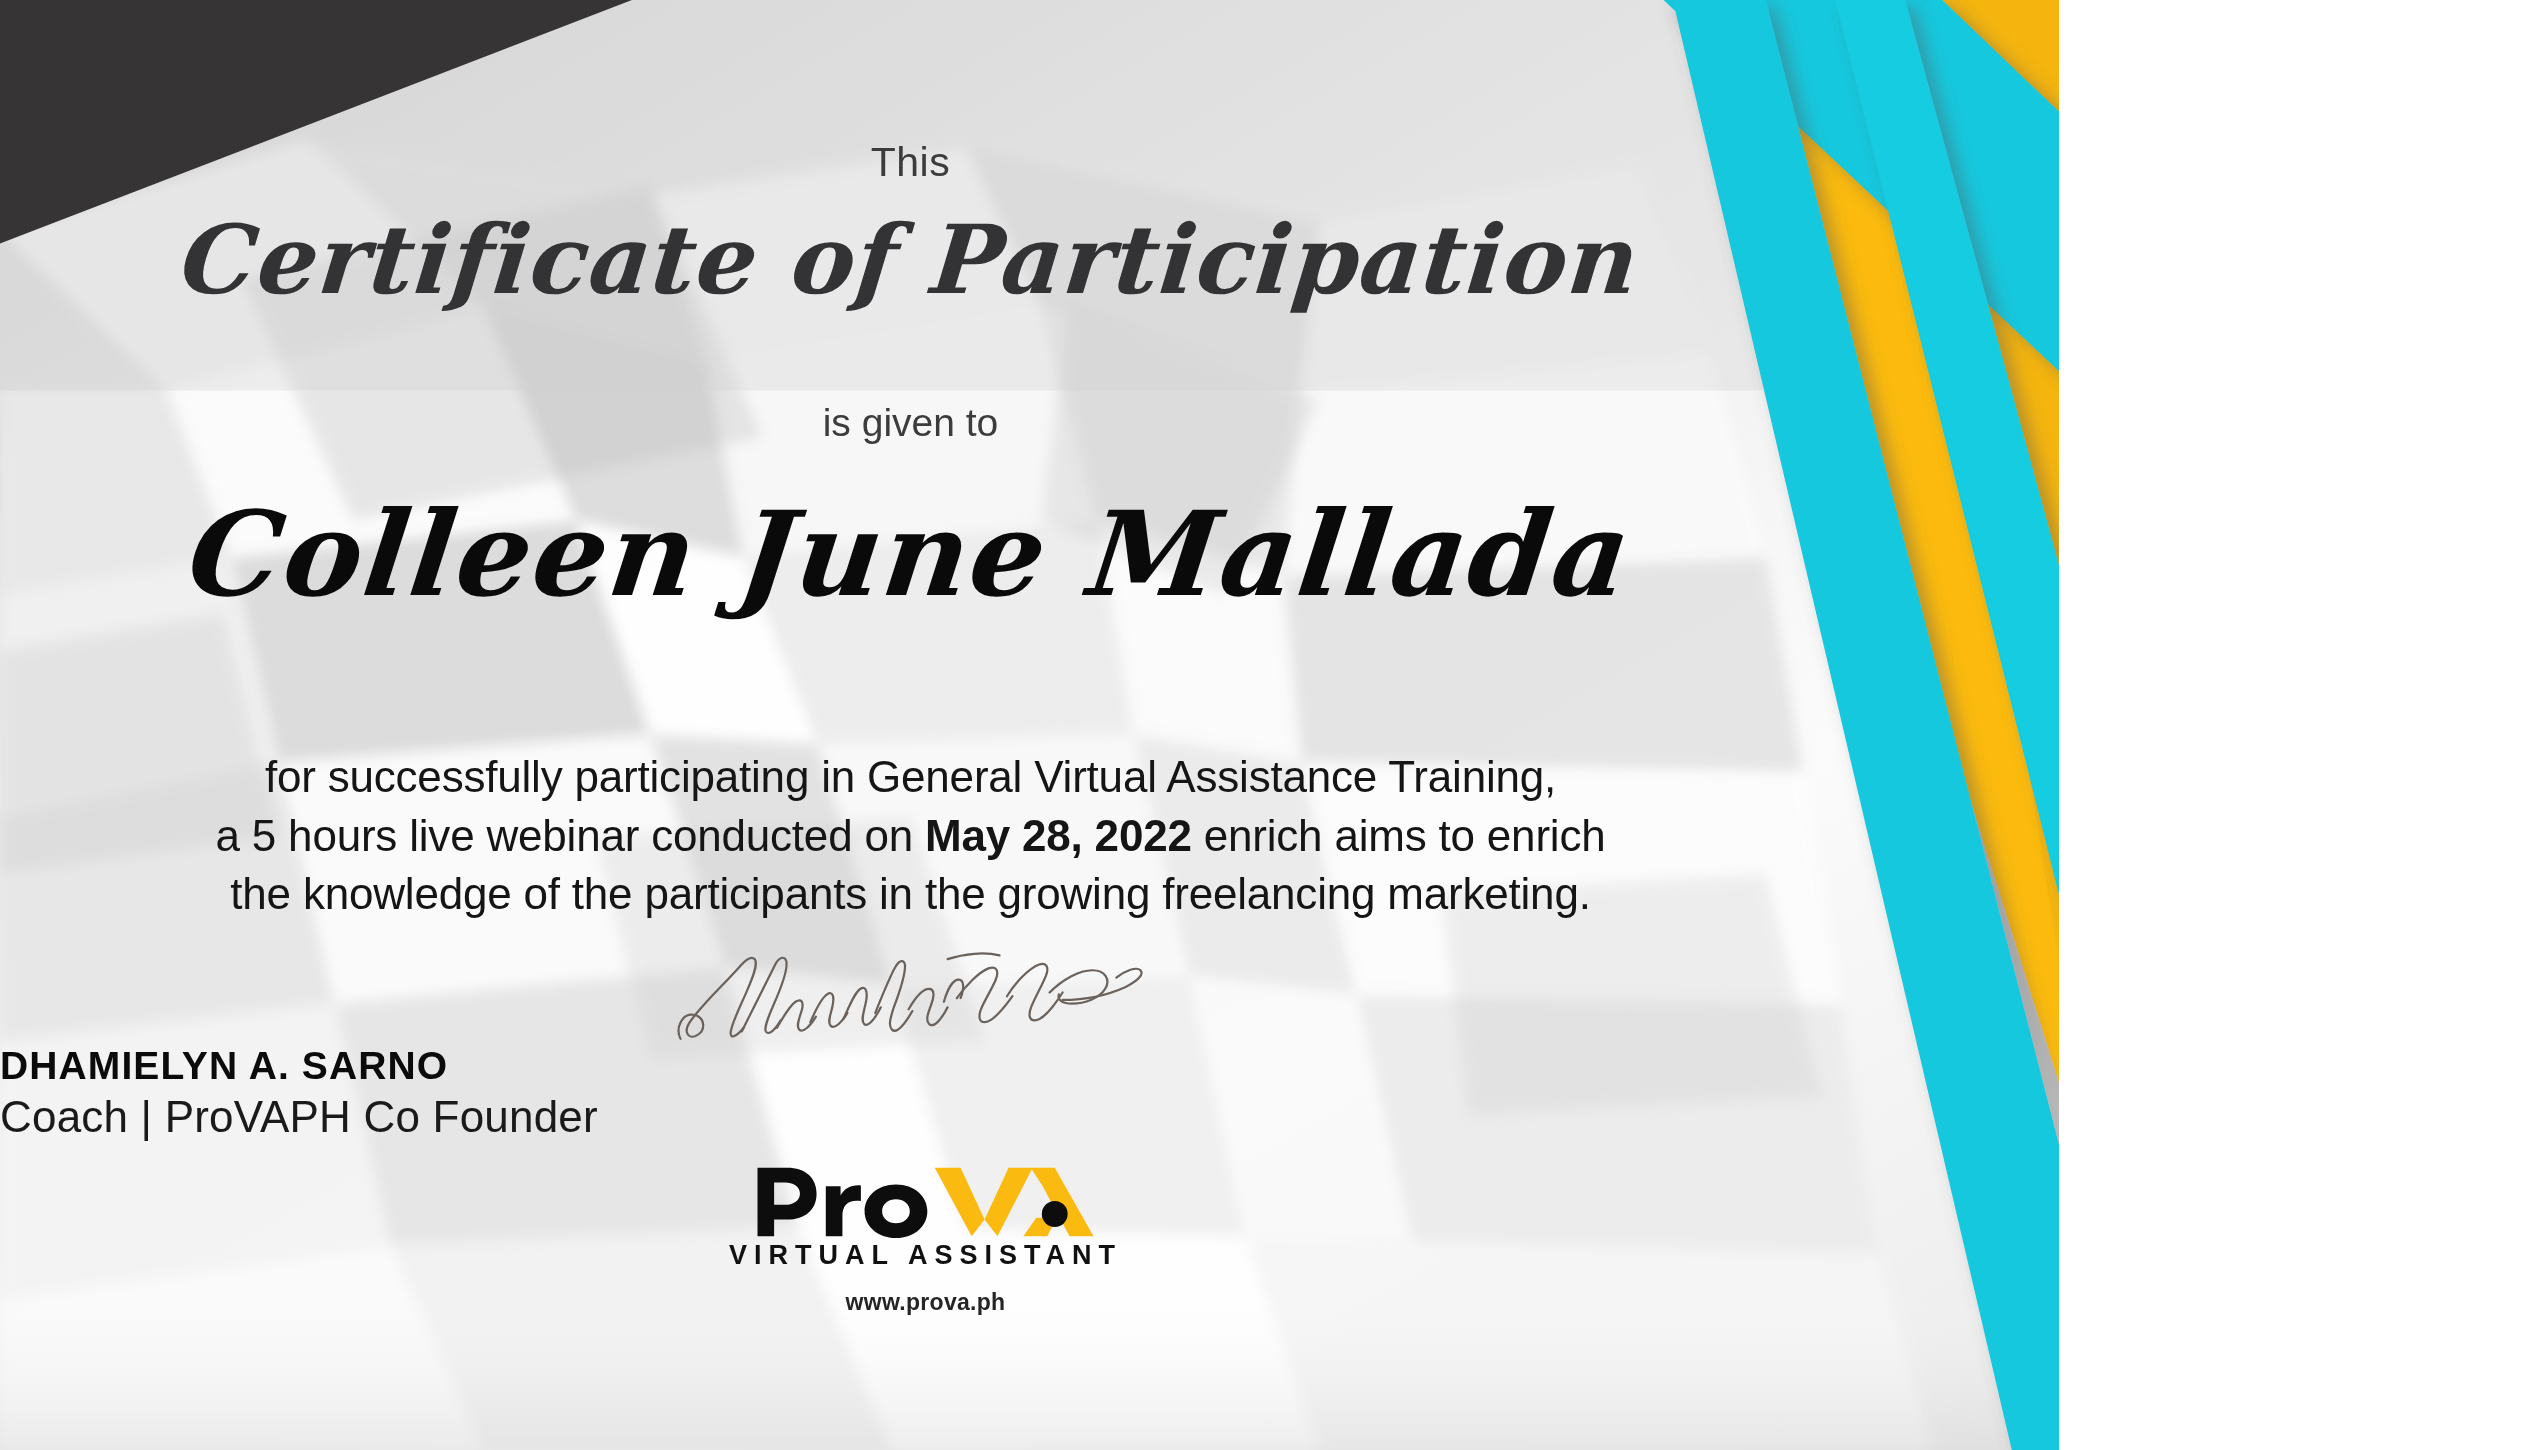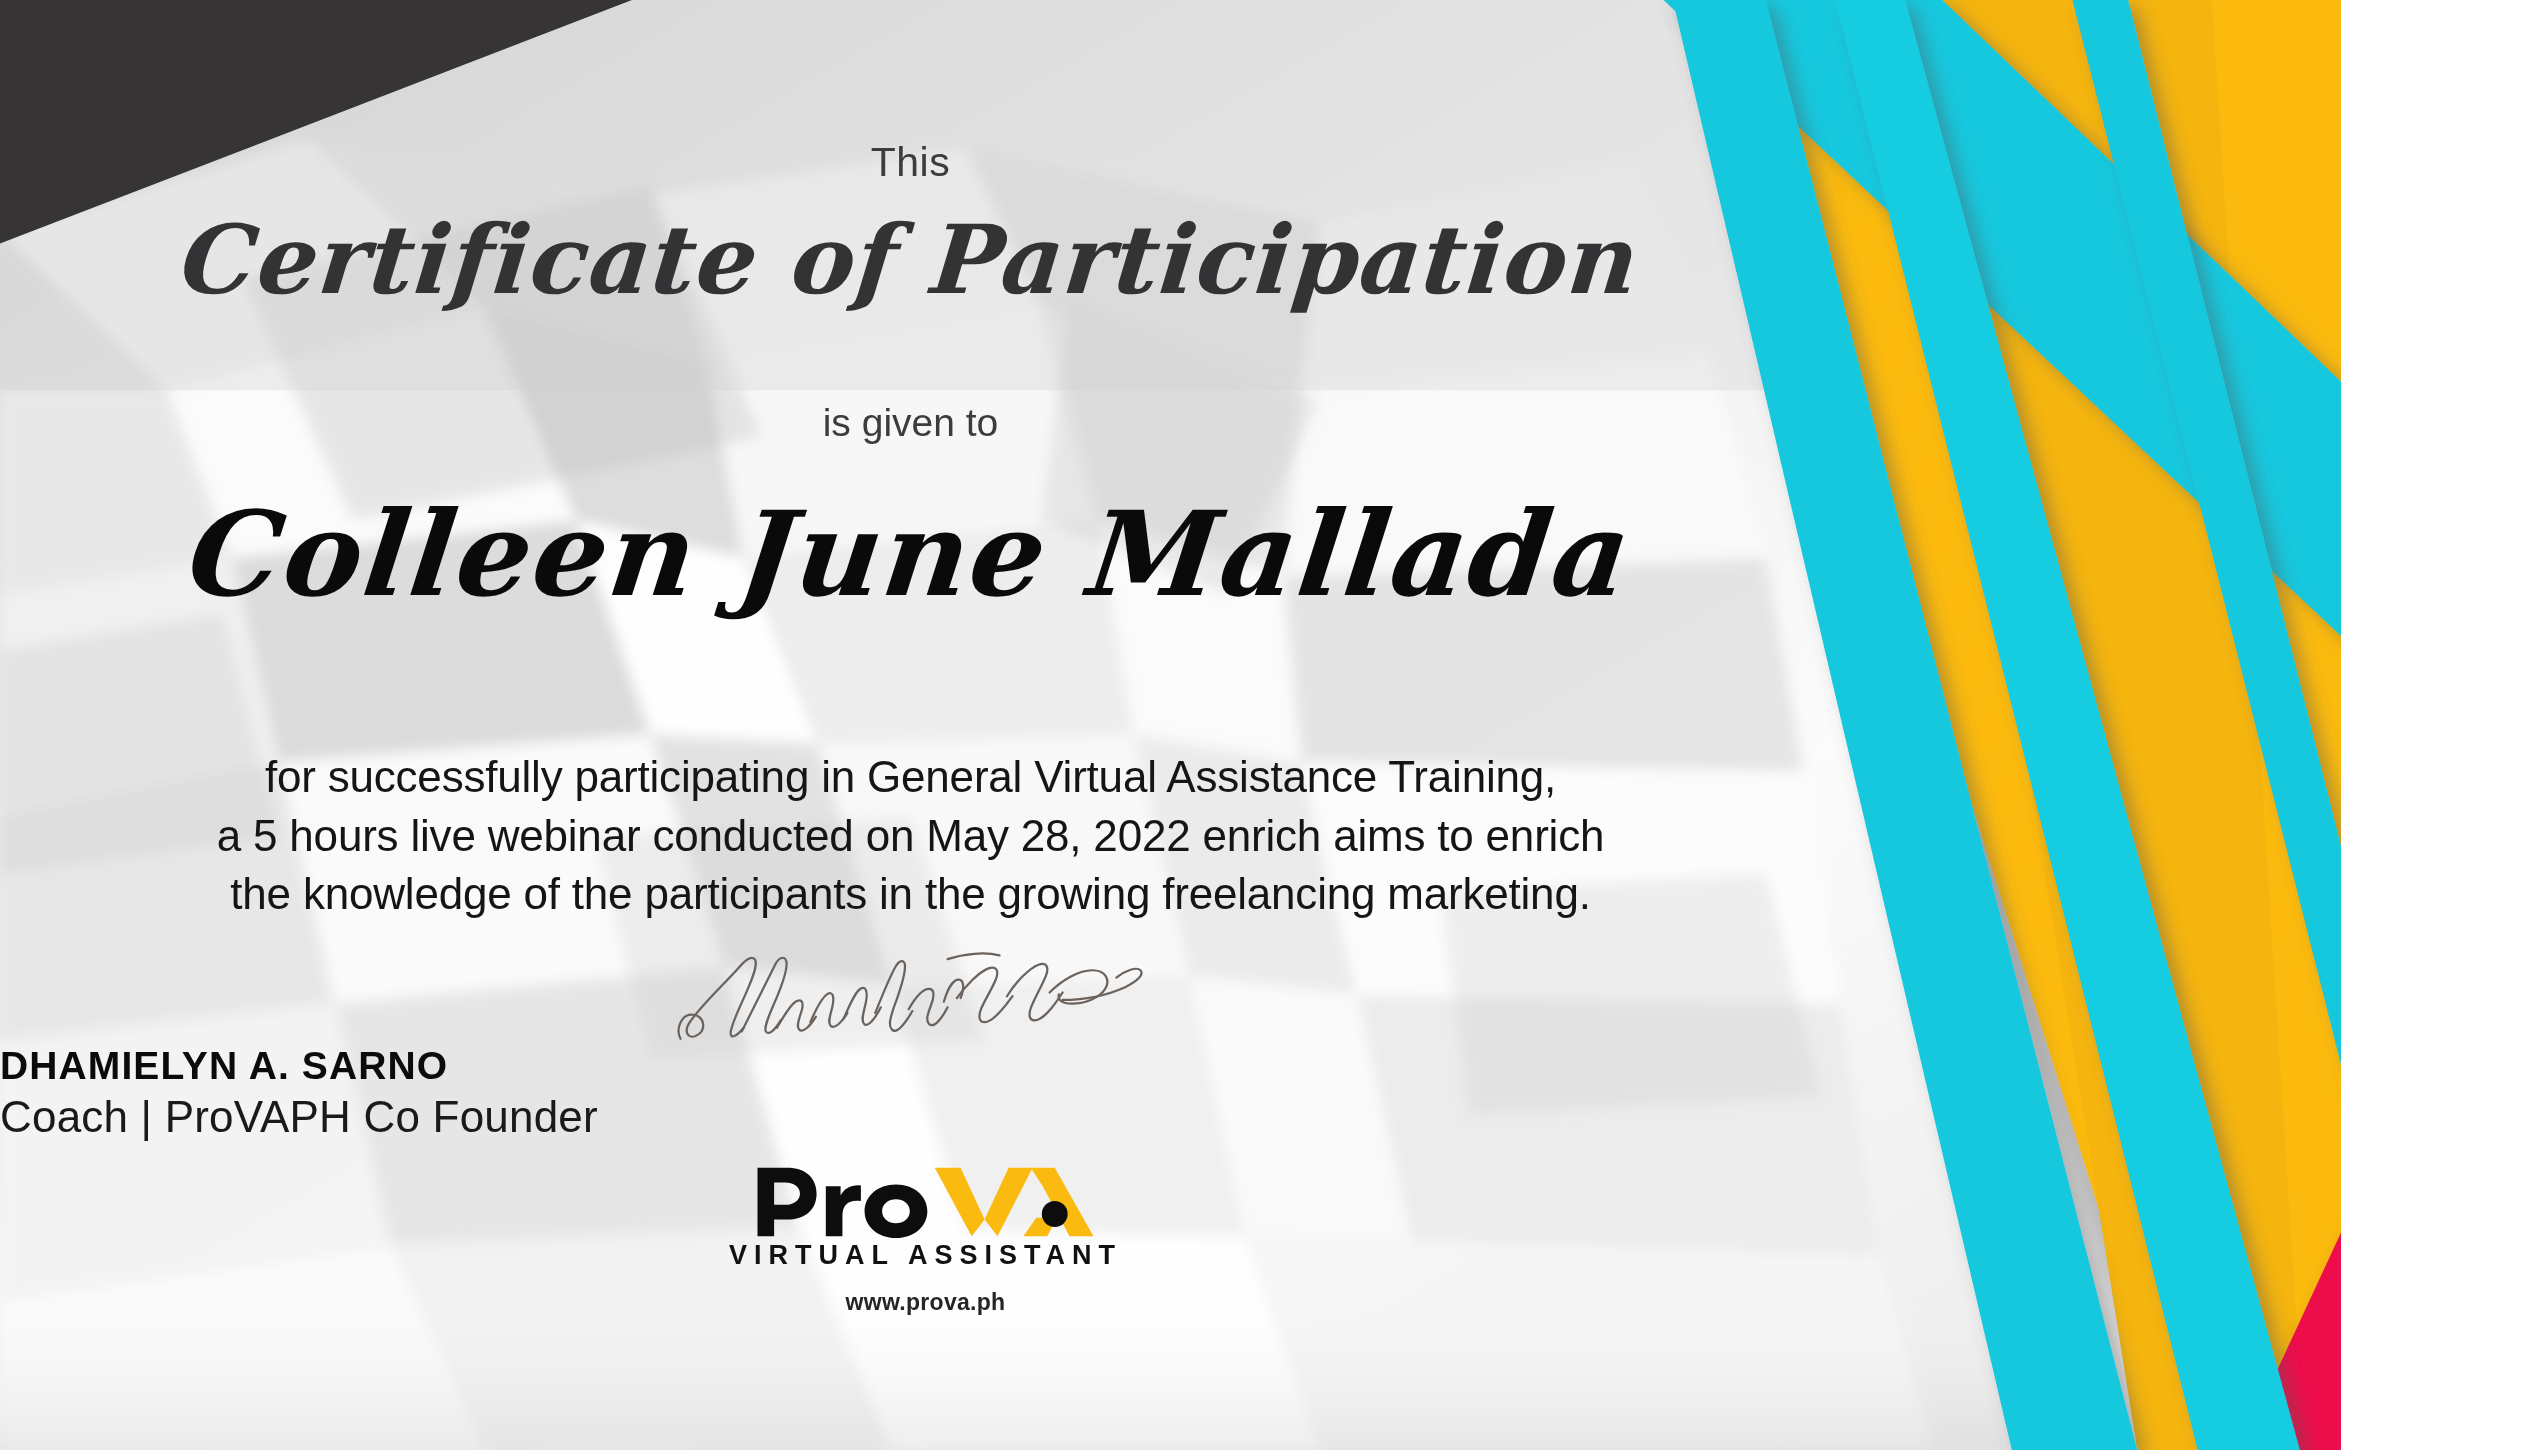--- a/index.html
+++ b/index.html
@@ -2,21 +2,21 @@
 <html style="font-size:15px"><head>
 <meta charset="utf-8">
 <style>
   html, body {
     margin: 0;
     padding: 0;
     background: #ffffff;
   }
   #cert {
     position: relative;
-    width: 2341px;
+    width: 2059px;
     height: 1451px;
     overflow: hidden;
     font-family: "Liberation Sans", sans-serif;
     background: #fdba74;
   }
 
   
   #bg-svg, #shapes-svg {
     position: absolute;
     left: 0; top: 0;
@@ -90,21 +90,21 @@
     top: 748px;
     left: 37px;
     width: 1747px;
     font-size: 44px;
     font-weight: 300;
     line-height: 1.33;
     color: #151515;
     letter-spacing: -0.2px;
   }
   .body-text b, .body-text .bold-date {
-    font-weight: 400;
+    font-weight: 700;
   }
 
   
   .sig-wrap {
     position: absolute;
     top: 948px;
     left: 0;
     width: 1821px;
     text-align: left;
   }

